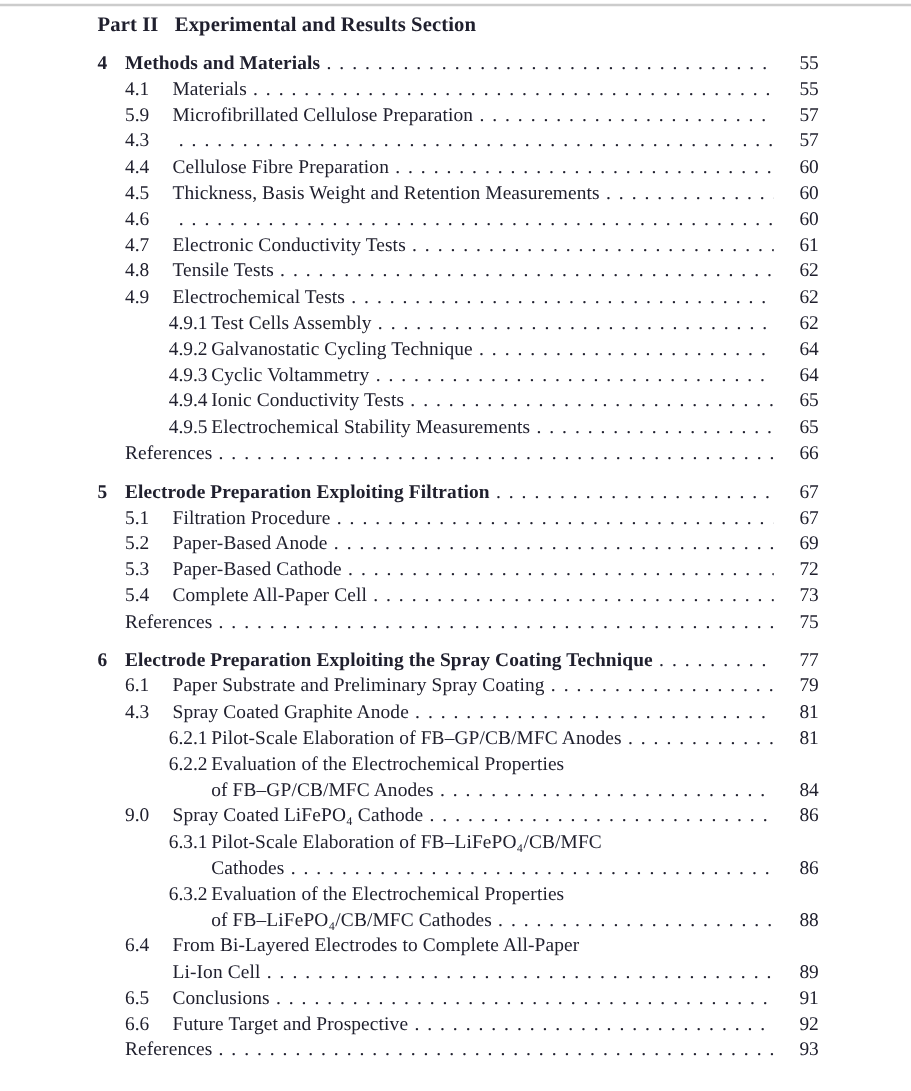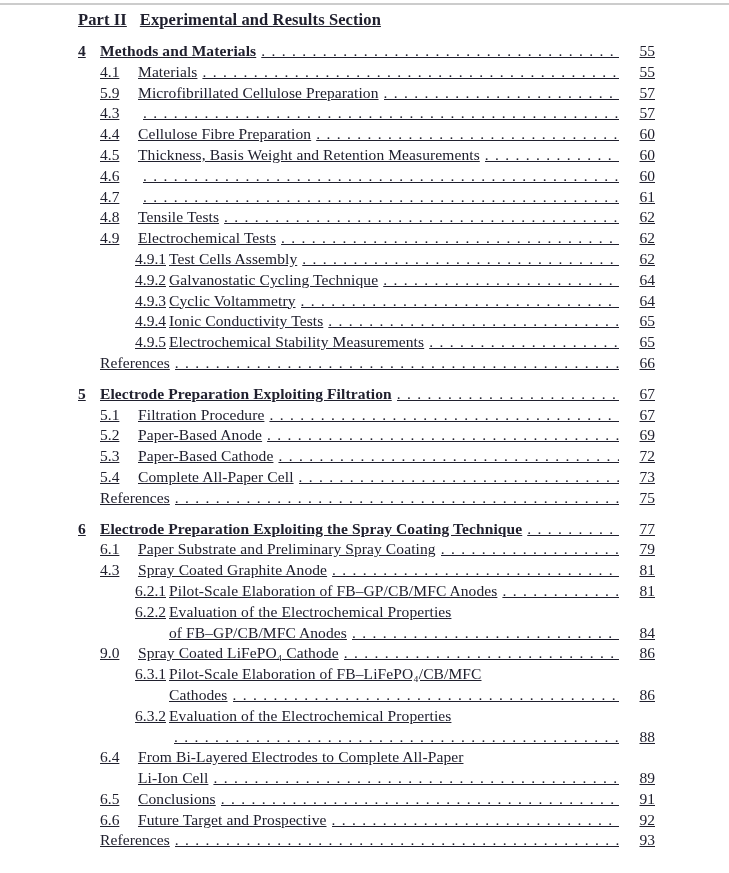--- a/index.html
+++ b/index.html
@@ -3,21 +3,21 @@
 <meta charset="utf-8">
 <style>
   html,body{margin:0;padding:0;}
   body{
     width:729px;height:873px;position:relative;overflow:hidden;
     background:#ffffff;
     font-family:"Liberation Serif","DejaVu Serif",serif;
     color:#20202e;
   }
   .topline{position:absolute;top:3px;left:0;width:729px;height:2px;background:#cccccc;}
-  .content{position:absolute;left:78px;top:9px;width:577px;text-decoration:underline;}
+  .content{position:absolute;left:78px;top:9px;width:577px;}
   .part{font-weight:bold;font-size:16.5px;line-height:22px;letter-spacing:.1px;}
   .part .part-title{margin-left:13px;}
   .chapter{margin-top:10px;}
   .row{display:flex;align-items:baseline;line-height:20.8px;font-size:15.5px;}
   .row .num{flex:none;}
   .lvl0 .num{width:22px;font-weight:bold;}
   .lvl0 .title{font-weight:bold;}
   .lvl1{padding-left:22px;}
   .lvl1 .num{width:38px;}
   .lvl2{padding-left:57px;}
@@ -77,20 +77,21 @@
           <span class="leader"></span>
           <span class="pg">60</span>
         </div>
         <div class="row lvl1">
           <span class="num">4.6</span>
           <span class="leader"></span>
           <span class="pg">60</span>
         </div>
         <div class="row lvl1">
           <span class="num">4.7</span>
+          <span class="title">Electronic Conductivity Tests</span>
           <span class="leader"></span>
           <span class="pg">61</span>
         </div>
         <div class="row lvl1">
           <span class="num">4.8</span>
           <span class="title">Tensile Tests</span>
           <span class="leader"></span>
           <span class="pg">62</span>
         </div>
         <div class="row lvl1">
@@ -222,20 +223,21 @@
           <span class="title">Cathodes</span>
           <span class="leader"></span>
           <span class="pg">86</span>
         </div>
         <div class="row lvl2">
           <span class="num">6.3.2</span>
           <span class="title">Evaluation of the Electrochemical Properties</span>
         </div>
         <div class="row lvl2">
           <span class="num"></span>
+          <span class="title">of FB–LiFePO₄/CB/MFC Cathodes</span>
           <span class="leader"></span>
           <span class="pg">88</span>
         </div>
         <div class="row lvl1">
           <span class="num">6.4</span>
           <span class="title">From Bi-Layered Electrodes to Complete All-Paper</span>
         </div>
         <div class="row lvl1">
           <span class="num"></span>
           <span class="title">Li-Ion Cell</span>

